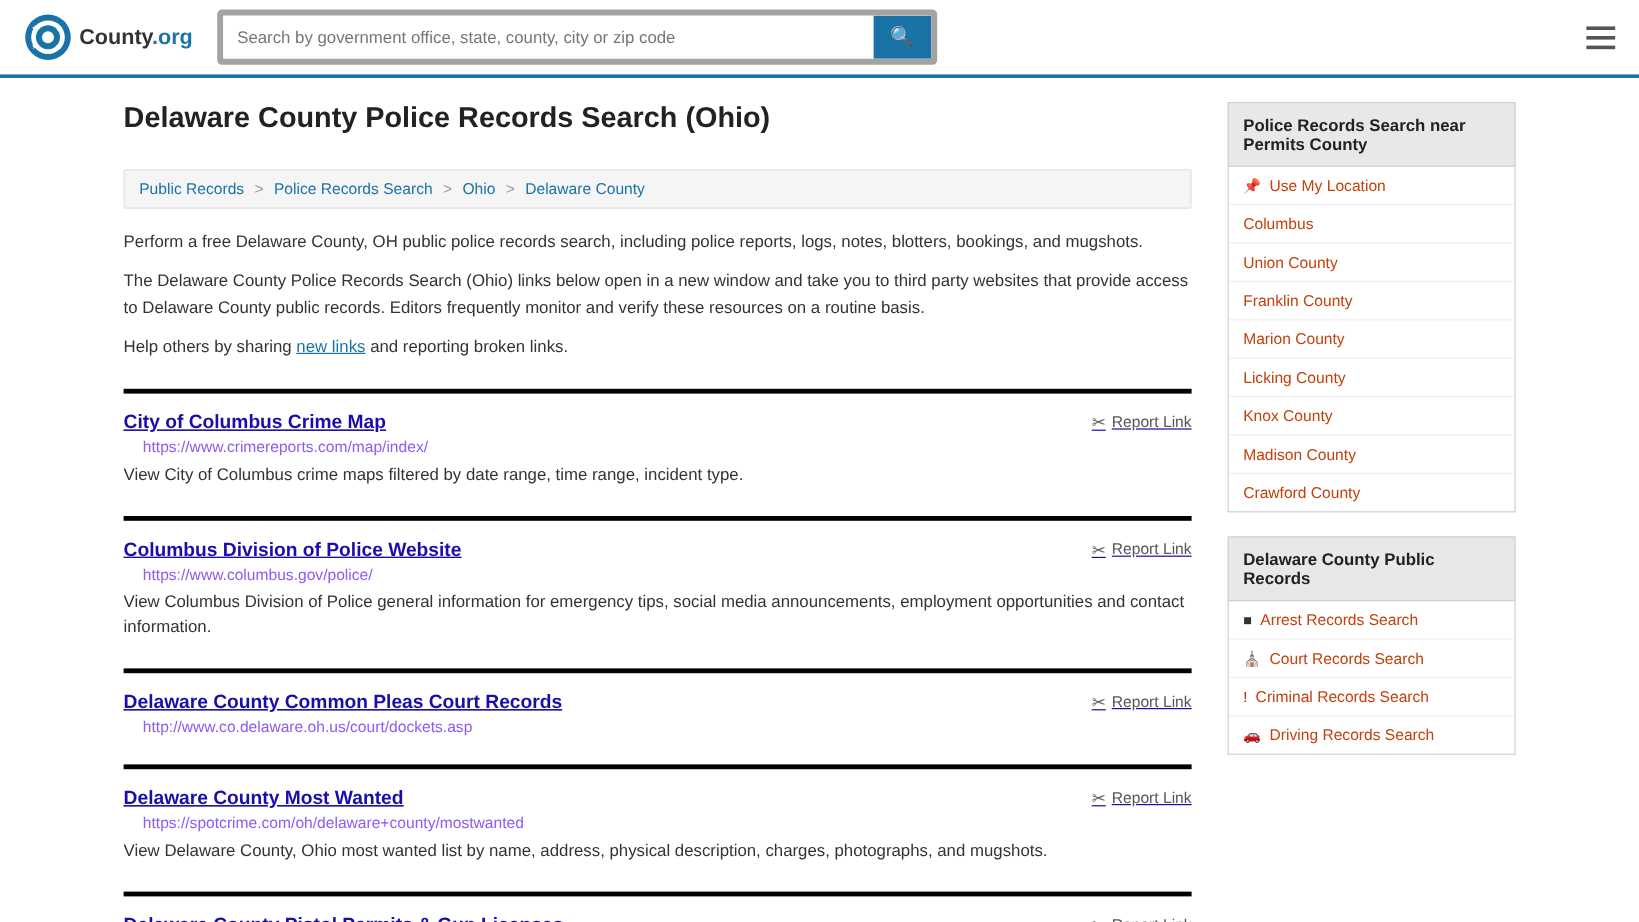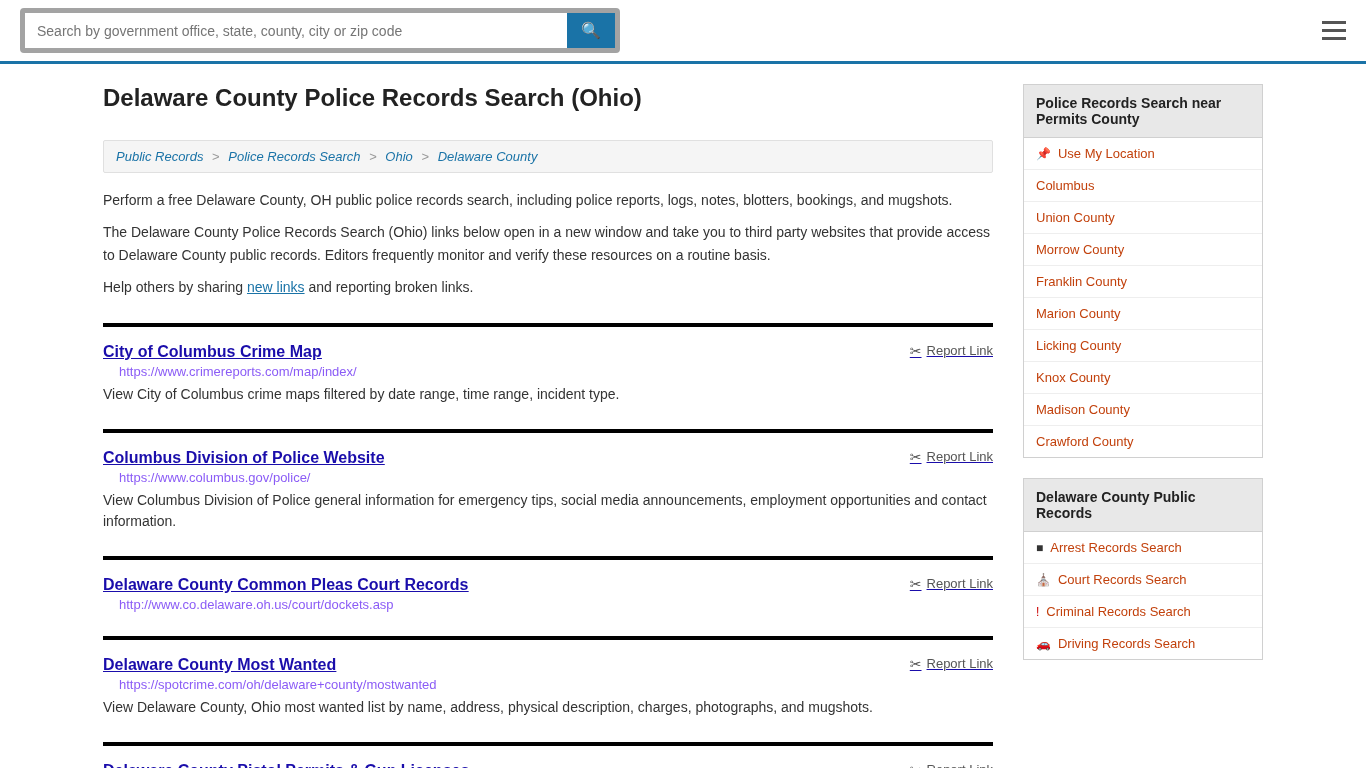--- a/index.html
+++ b/index.html
@@ -95,21 +95,20 @@
       color: #555;
       margin-bottom: 16px;
       padding: 8px 12px;
       background: #f5f5f5;
       border: 1px solid #e0e0e0;
       border-radius: 2px;
     }
     .breadcrumb a {
       color: #1a73a7;
       text-decoration: none;
-      font-style: italic;
     }
     .breadcrumb span { margin: 0 5px; color: #999; }
 
     .intro-text {
       font-size: 14px;
       color: #333;
       line-height: 1.6;
       margin-bottom: 10px;
     }
     .intro-text a {
@@ -209,20 +208,35 @@
     .location-icon { color: #c0392b; }
     .record-icon-arrest { color: #333; }
     .record-icon-court { color: #666; }
     .record-icon-criminal { color: #cc0000; }
     .record-icon-driving { color: #555; }
   </style>
 </head>
 <body>
 
 <header class="header">
+  <div class="logo-area">
+    <svg class="logo-icon" viewBox="0 0 40 40">
+      <circle cx="20" cy="20" r="19" fill="#1a73a7"></circle>
+      <circle cx="20" cy="20" r="14" fill="white"></circle>
+      <circle cx="20" cy="20" r="10" fill="#1a73a7"></circle>
+      <circle cx="20" cy="20" r="5" fill="white"></circle>
+      <text x="6" y="15" font-size="7" fill="white" font-family="Arial">★</text>
+      <text x="26" y="15" font-size="7" fill="white" font-family="Arial">★</text>
+      <text x="6" y="30" font-size="7" fill="white" font-family="Arial">★</text>
+      <text x="26" y="30" font-size="7" fill="white" font-family="Arial">★</text>
+    </svg>
+    <span class="logo-text">
+      County<span>.org</span>
+    </span>
+  </div>
 
   <div class="search-bar">
     <input type="text" placeholder="Search by government office, state, county, city or zip code" style="">
     <button>
       <span>🔍</span>
     </button>
   </div>
 
   <div class="menu-icon">
     <span></span>
@@ -321,23 +335,20 @@
           <span class="sidebar-icon location-icon">📌</span>
           <a href="#">Use My Location</a>
         </div>
         <div class="sidebar-item">
           <a href="#">Columbus</a>
         </div>
         <div class="sidebar-item">
           <a href="#">Union County</a>
         </div>
         <div class="sidebar-item">
-          <a href="#">Morrow County</a>
-        </div>
-        <div class="sidebar-item">
           <a href="#">Franklin County</a>
         </div>
         <div class="sidebar-item">
           <a href="#">Marion County</a>
         </div>
         <div class="sidebar-item">
           <a href="#">Licking County</a>
         </div>
         <div class="sidebar-item">
           <a href="#">Knox County</a>

